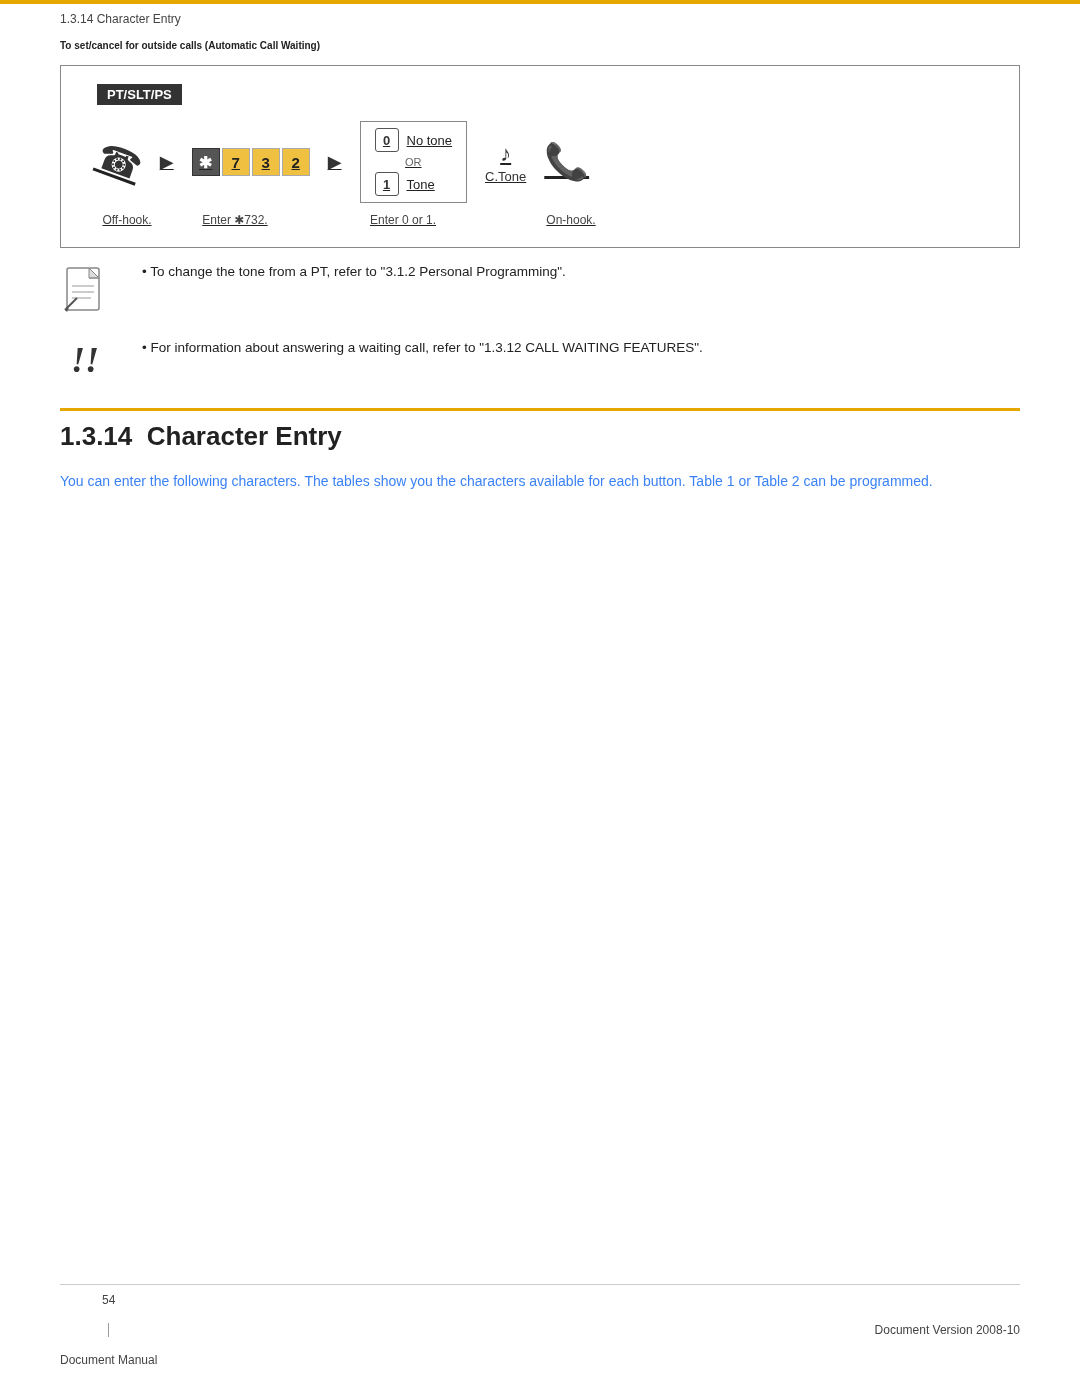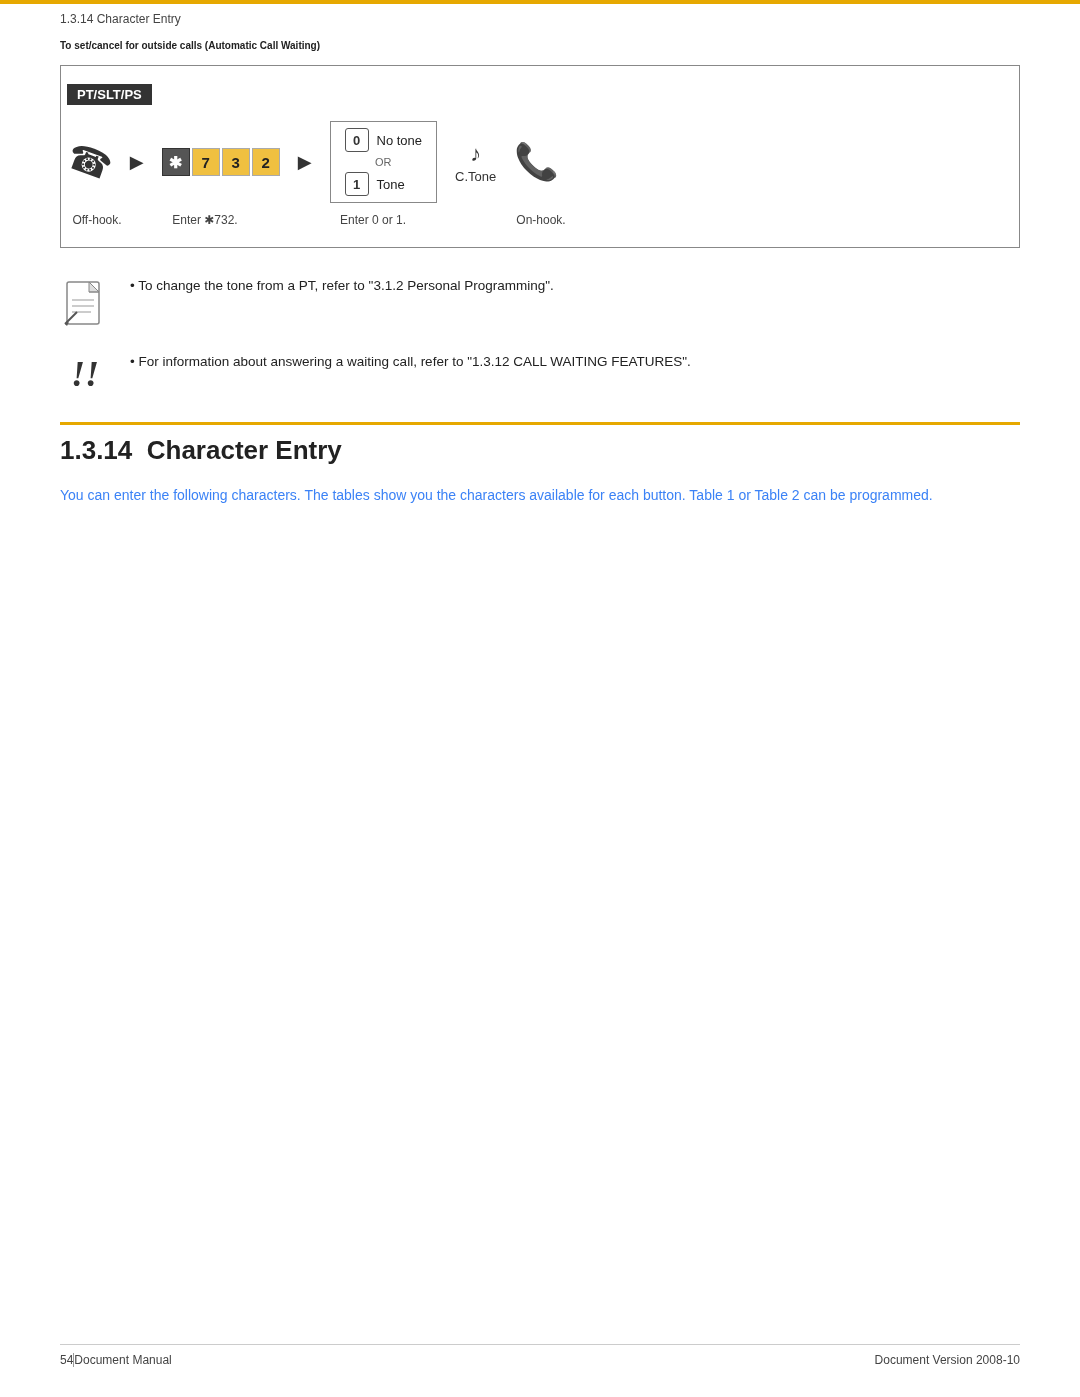--- a/index.html
+++ b/index.html
@@ -43,23 +43,24 @@
     .section-title {
       font-size: 10px;
       font-weight: bold;
       margin-bottom: 14px;
       color: #222;
     }
 
     
     .diagram-box {
       border: 1.5px solid #888;
-      padding: 18px 20px 20px 6px;
-      margin-bottom: 28px;
+      padding: 18px 20px 20px 36px;
+      margin-bottom: 14px;
       background: #fff;
+      text-decoration: underline;
     }
 
     .pt-badge {
       background: #333;
       color: #fff;
       font-size: 13px;
       font-weight: bold;
       padding: 3px 10px;
       display: inline-block;
       margin-bottom: 16px;
@@ -185,21 +186,21 @@
     }
 
     .label-item {
       text-align: center;
     }
 
     
     .note-block {
       display: flex;
       align-items: flex-start;
-      gap: 20px;
+      gap: 32px;
       margin-bottom: 22px;
     }
 
     .note-icon {
       min-width: 50px;
       display: flex;
       align-items: center;
       justify-content: center;
       padding-top: 4px;
     }
@@ -254,22 +255,23 @@
       justify-content: space-between;
       align-items: center;
       font-size: 12px;
       color: #444;
       border-top: 1px solid #ccc;
       padding-top: 8px;
     }
 
     .footer-left {
       display: flex;
-      align-items: flex-end;
-      gap: 0;
+      align-items: center;
+      gap: 16px;
+      flex-direction: column;
     }
 
     .footer-divider {
       width: 1px;
       height: 14px;
       background: #999;
       display: inline-block;
     }
   </style>
 </head>

